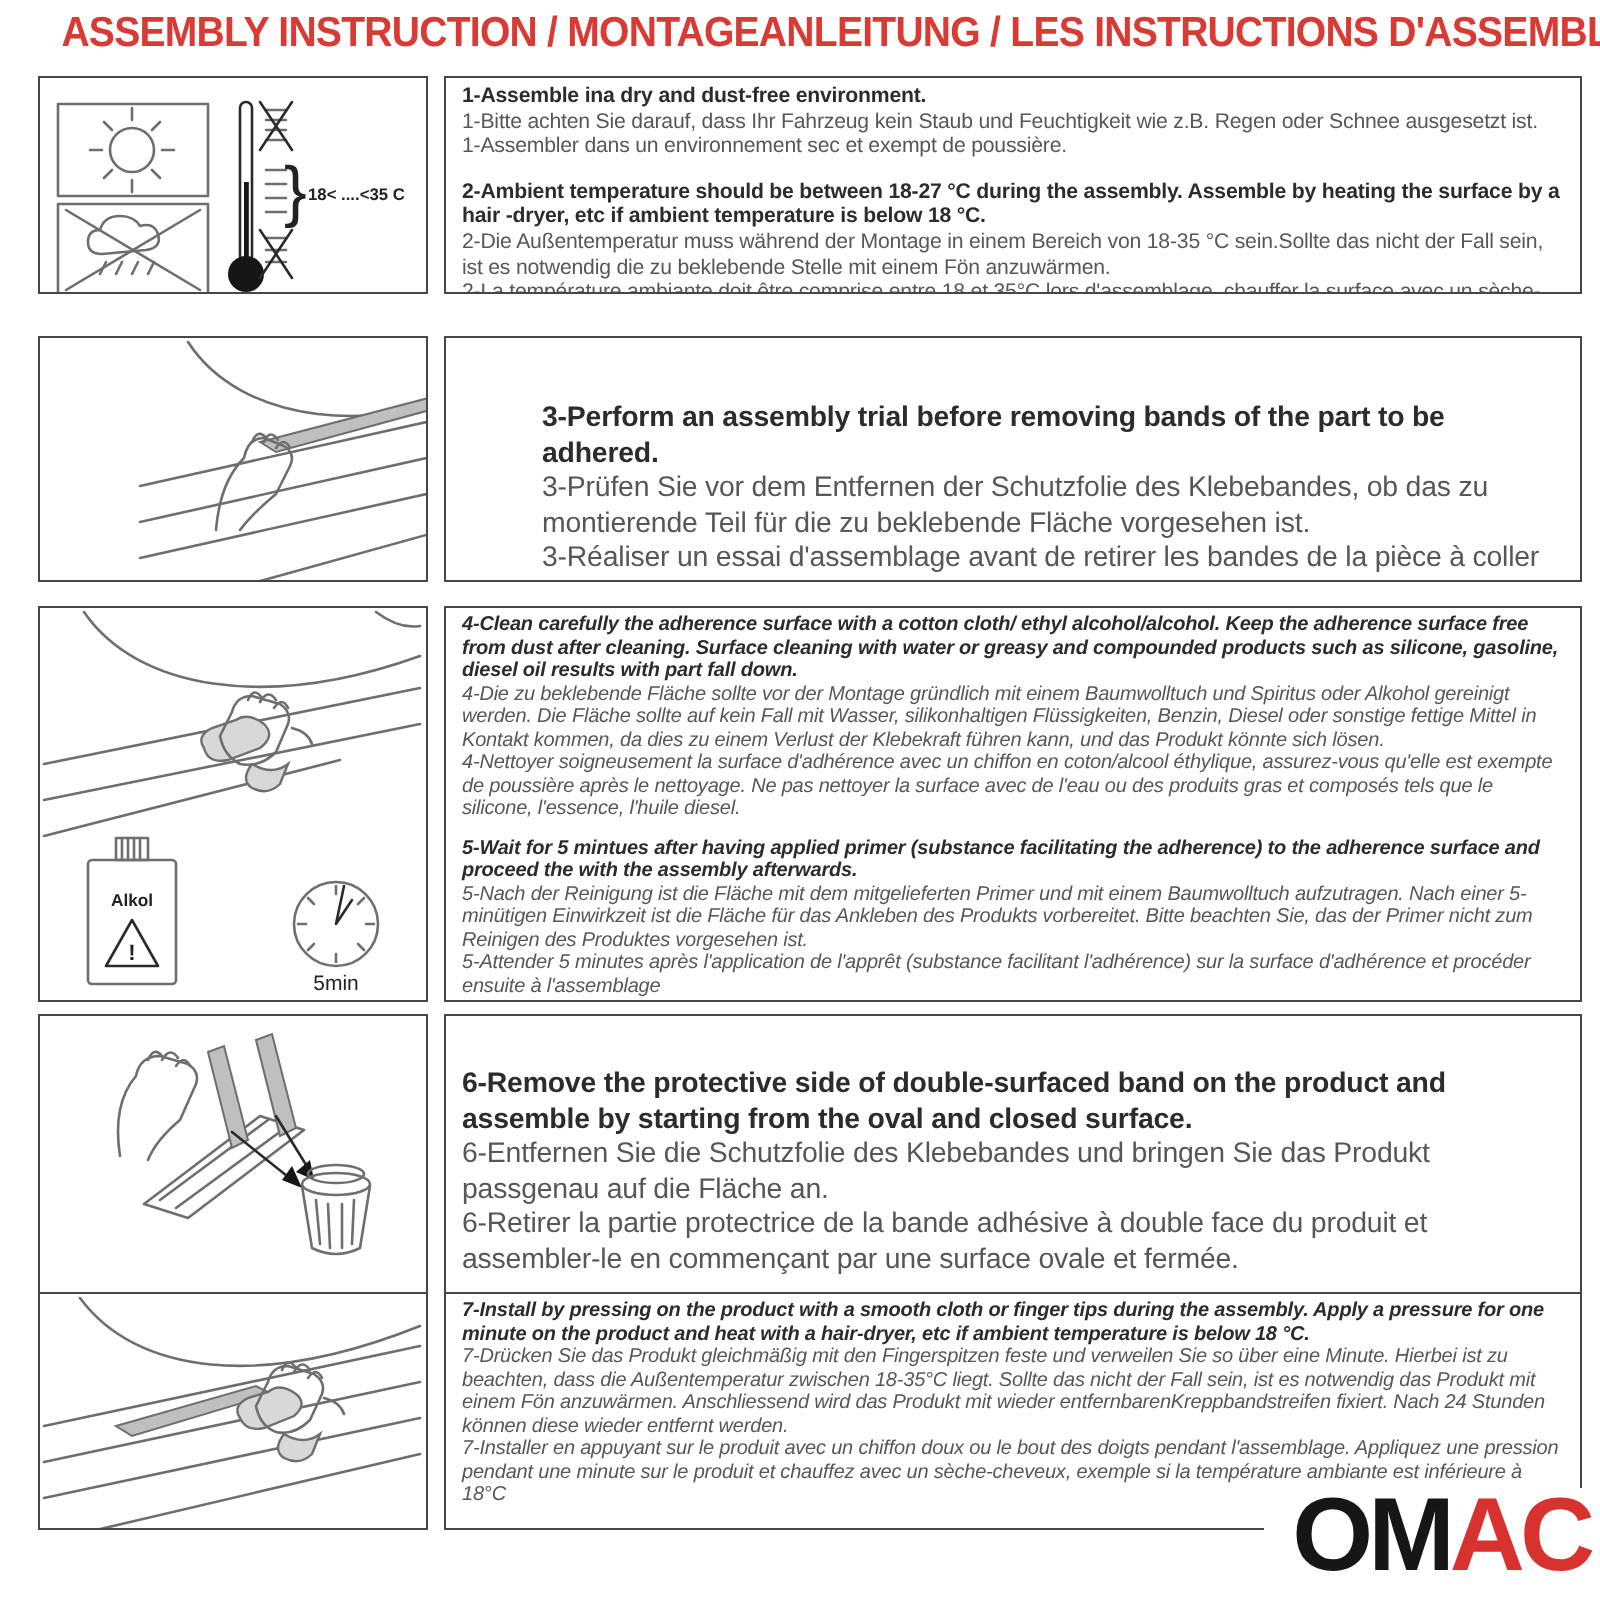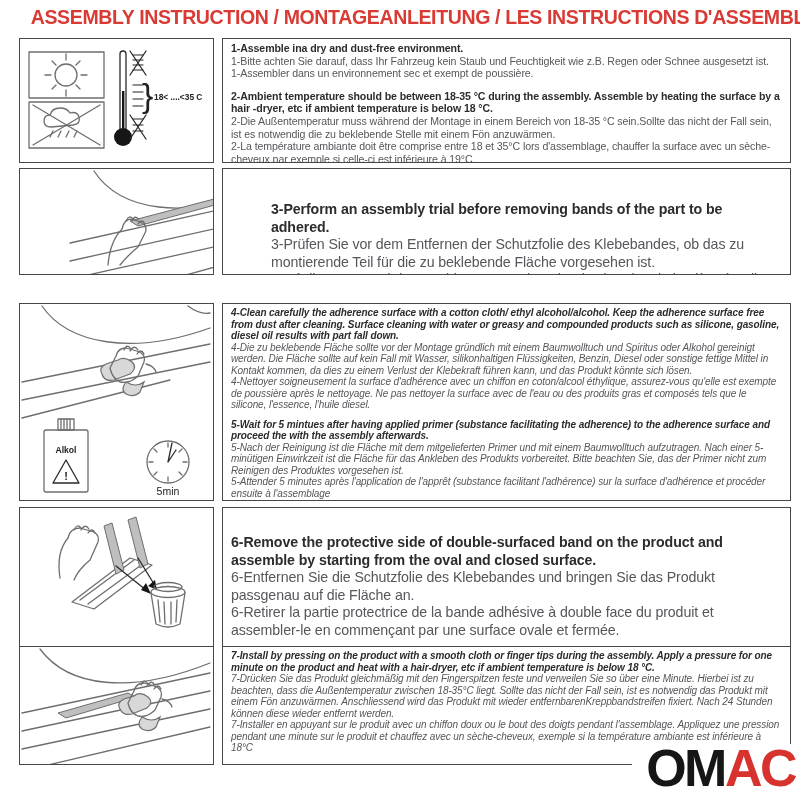--- a/index.html
+++ b/index.html
@@ -11,22 +11,22 @@
   
   .title-wrap{position:absolute;top:5px;left:0;width:800px;text-align:center;}
   .title{
     display:inline-block;white-space:nowrap;font-weight:bold;font-size:21px;
     letter-spacing:-0.4px;color:#d93a34;transform:scaleX(.93);transform-origin:center;
   }
   
   .box{position:absolute;border:1.5px solid #474747;background:#fff;box-sizing:border-box;overflow:hidden;}
   .lbox{left:19px;width:195px;}
   .rbox{left:222px;width:569px;padding:3px 8px 0 8px;}
-  .r1{top:38px;height:125px;}
-  .r2{top:168px;height:107px;padding-left:48px;}
+  .r1{top:38px;height:109px;}
+  .r2{top:168px;height:123px;padding-left:48px;}
   .r3{top:303px;height:198px;}
   .r4{top:507px;height:162px;}
   .r5{top:646px;height:119px;}
   .rbox p{margin:0;color:#56565b;letter-spacing:-0.1px;}
   .rbox p.b{color:#2c2c2f;font-weight:bold;}
   .small p{font-size:10.6px;line-height:12.6px;}
   .small .gap{margin-top:10px;}
   .xsmall p{font-size:10px;line-height:11.5px;font-style:italic;}
   .xsmall .gap{margin-top:8px;}
   .big p{font-size:14.2px;line-height:17.6px;}
@@ -85,21 +85,21 @@
       <path class="ink2" d="M110,76 L126,100 M126,76 L110,100"></path>
       <text class="svgtxt" x="122" y="68" font-size="34">}</text>
       <text class="svgtxt" x="134" y="61" font-size="8.4" font-weight="bold">18&lt; ....&lt;35 C</text>
     </g>
   </svg>
 </div>
 <div class="box rbox r1 small">
   <p class="b">1-Assemble ina dry and dust-free environment.</p>
   <p>1-Bitte achten Sie darauf, dass Ihr Fahrzeug kein Staub und Feuchtigkeit wie z.B. Regen oder Schnee ausgesetzt ist.</p>
   <p>1-Assembler dans un environnement sec et exempt de poussière.</p>
-  <p class="b gap">2-Ambient temperature should be between 18-35 °C  during the assembly. Assemble by heating the surface by a hair -dryer, etc if ambient temperature is below 18 °C.</p>
+  <p class="b gap">2-Ambient temperature should be between 18-27 °C  during the assembly. Assemble by heating the surface by a hair -dryer, etc if ambient temperature is below 18 °C.</p>
   <p>2-Die Außentemperatur muss während der Montage in einem Bereich von 18-35 °C  sein.Sollte das nicht der Fall sein, ist es notwendig die zu beklebende Stelle mit einem Fön anzuwärmen.</p>
   <p>2-La température ambiante doit être comprise entre 18 et 35°C lors d'assemblage, chauffer la surface avec un sèche-cheveux par exemple si celle-ci est inférieure à 19°C.</p>
 </div>
 
 <div class="box lbox r2">
   <svg width="192" height="128" viewBox="0 0 192 128">
     <path class="ink" d="M26,2 C52,42 118,52 190,20"></path>
     <path class="ink" d="M150,2 C164,10 178,12 190,8"></path>
     <path class="ink" d="M2,74 L190,32"></path>
     <path class="ink" d="M2,92 L190,50"></path>

